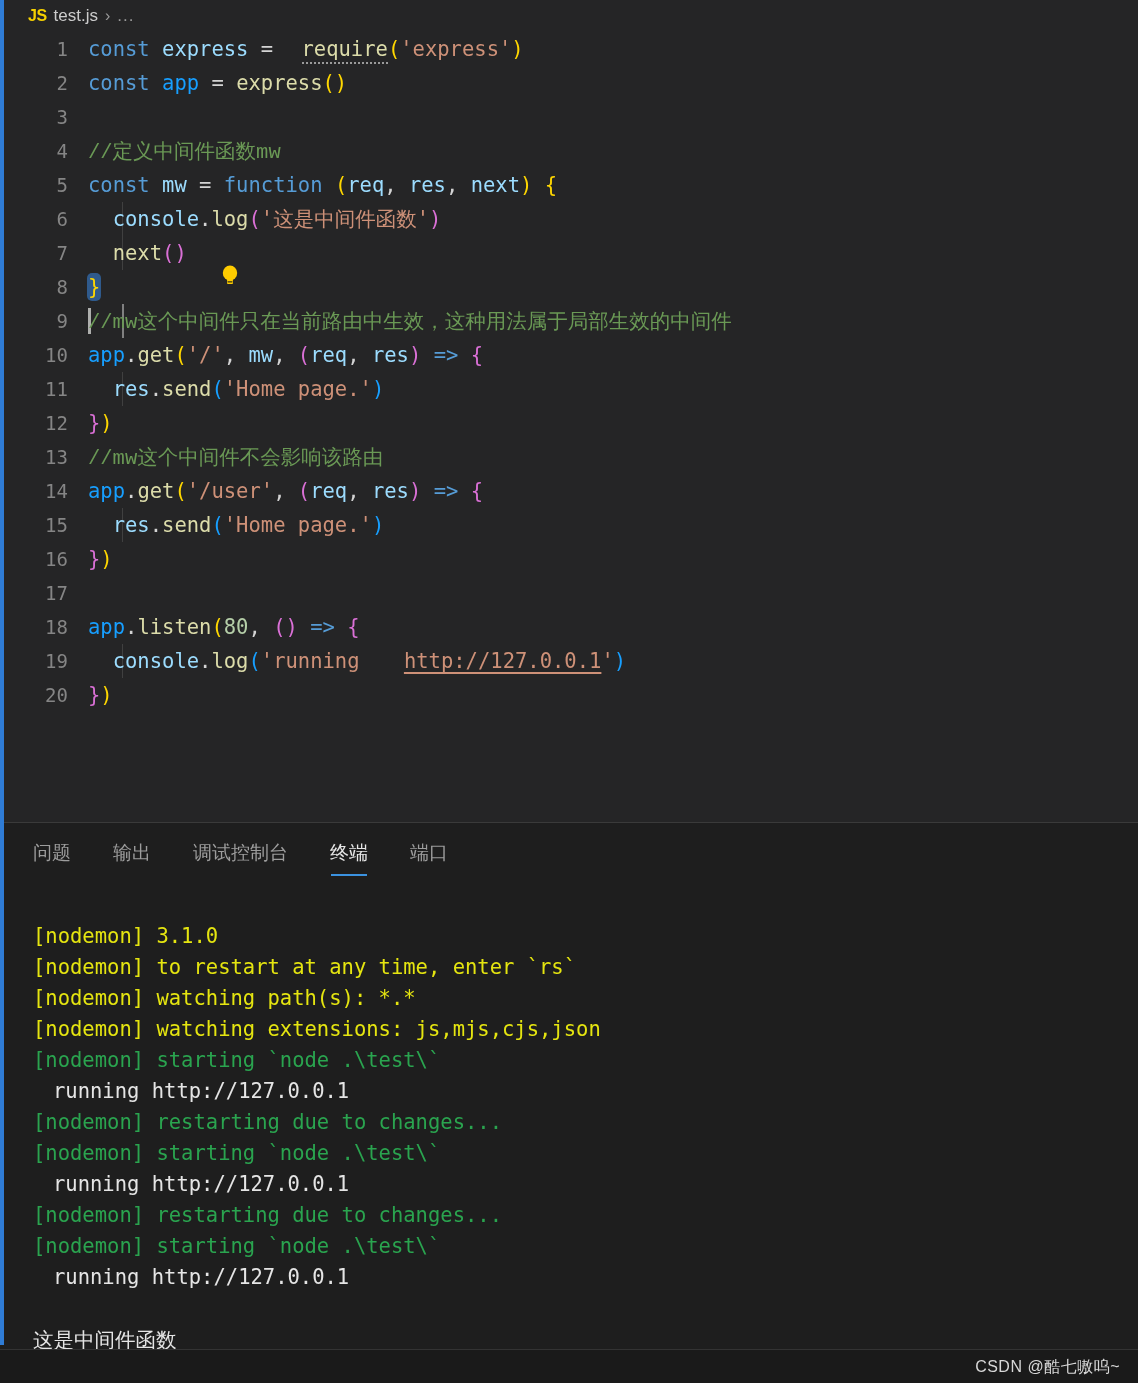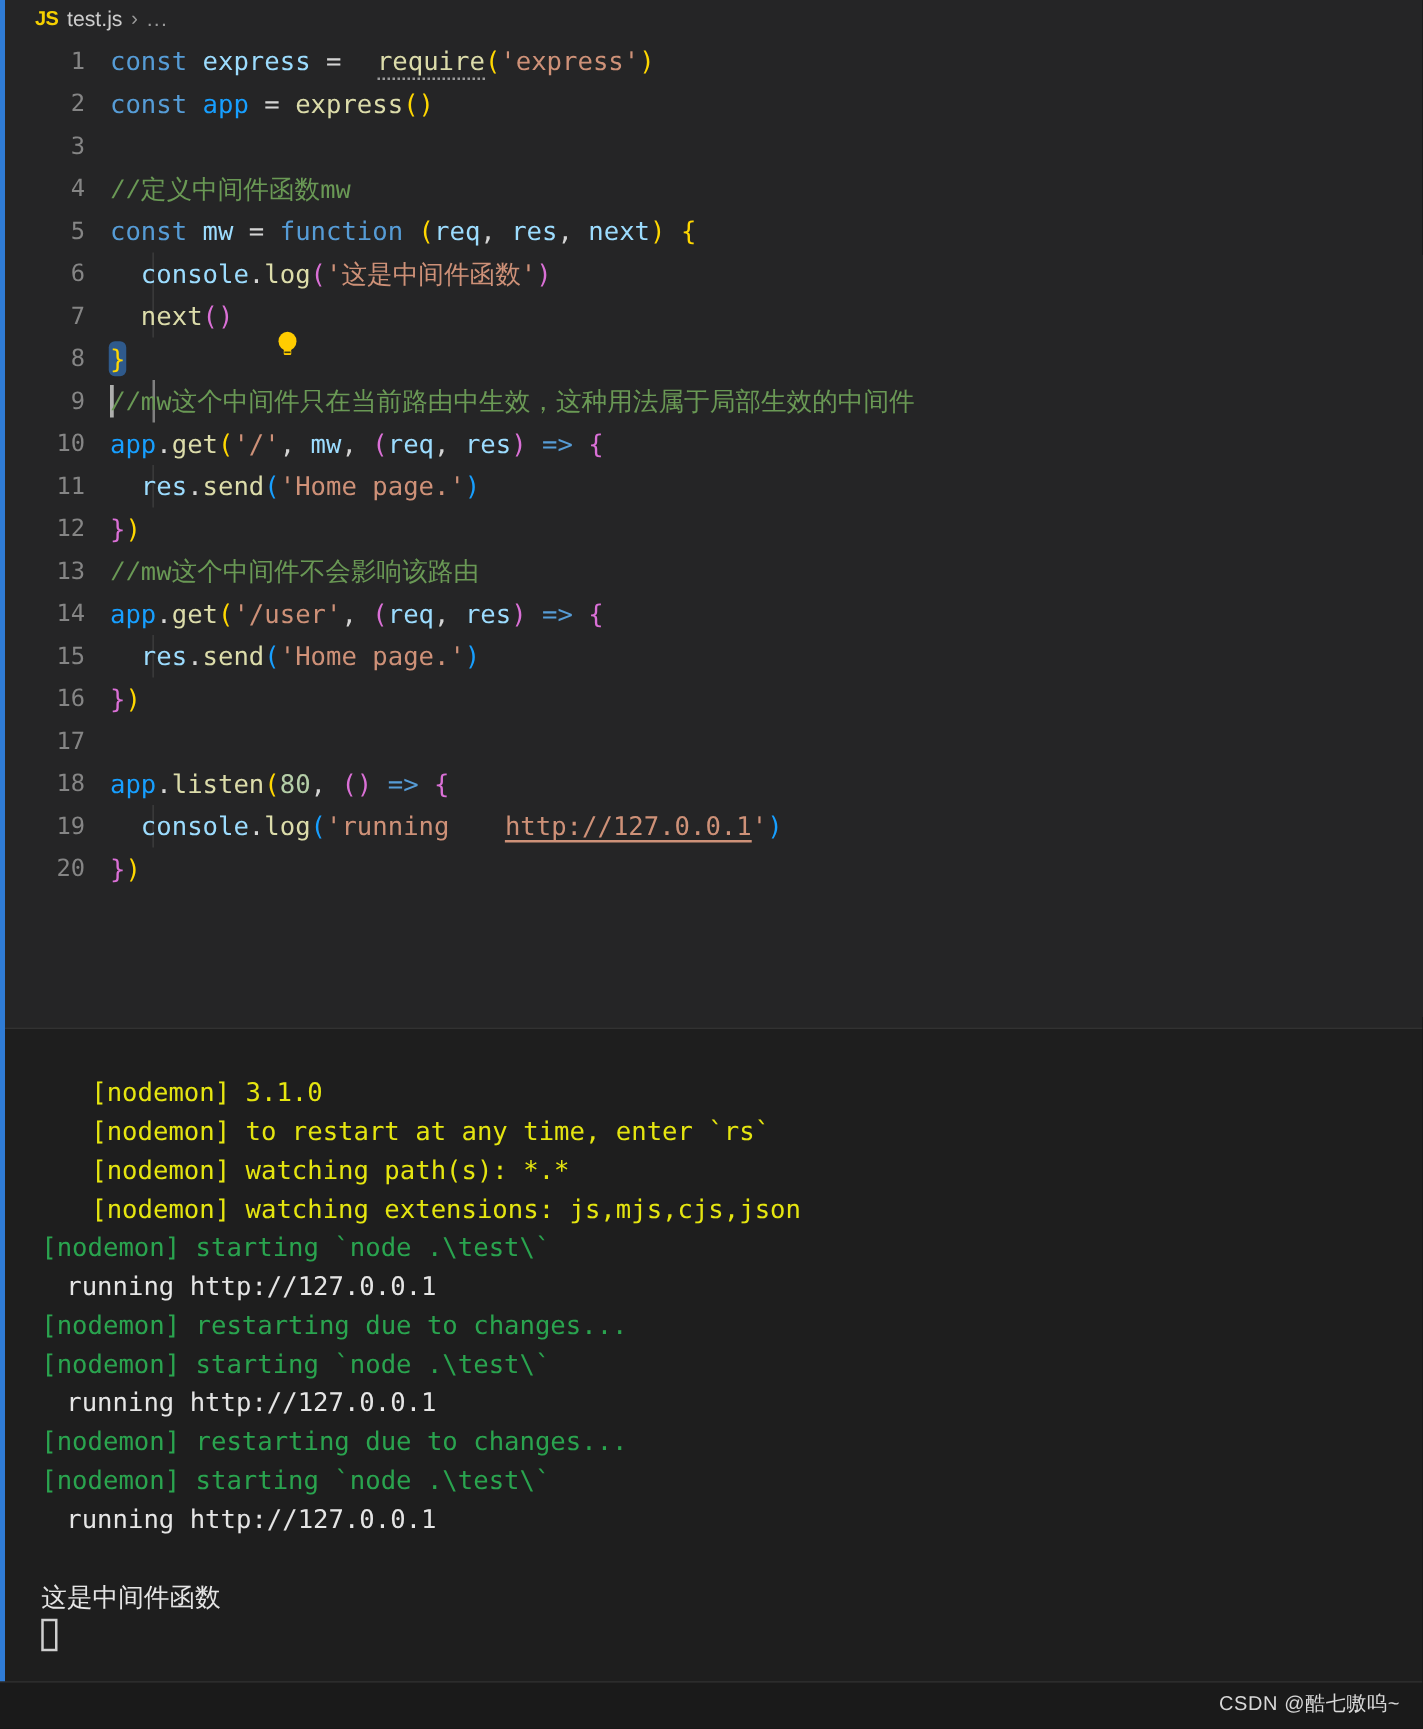--- a/index.html
+++ b/index.html
@@ -6,21 +6,21 @@
   html, body {
     margin: 0; padding: 0;
     width: 1138px; height: 1383px;
     background: #1e1e1e;
     font-family: "DejaVu Sans Mono", monospace;
     overflow: hidden;
   }
   #app {
     position: relative;
     width: 1138px; height: 1383px;
-    background: #000000;
+    background: #737373;
     display: flex;
     flex-direction: column;
   }
   
   .focus-border {
     position: absolute;
     left: 0; top: 0;
     width: 4px; height: 1345px;
     background: #2f7cd6;
     z-index: 30;
@@ -177,21 +177,21 @@
   .terminal {
     flex: 1 1 auto;
     padding: 36px 0 0 33px;
     font-family: "DejaVu Sans Mono", monospace;
     font-size: 20.5px;
     line-height: 31px;
     color: #cccccc;
     overflow: hidden;
   }
   .term-line { white-space: pre; }
-  .c-yellow { color: #e5e510; margin-left: 40px; }
+  .c-yellow { color: #e5e510; }
   .c-green  { color: #2aa44f; }
   .c-white  { color: #e5e5e5; margin-left: 20px; }
   .c-cn     { color: #e5e5e5; font-family: "DejaVu Sans", sans-serif; margin-top: 32px; }
   .term-cursor {
     display: inline-block;
     width: 13px;
     height: 26px;
     border: 2px solid #cfcfcf;
     vertical-align: -5px;
   }
@@ -342,20 +342,27 @@
     <div class="code-line">
       <span class="ln">20</span>
       <span class="code-text"><span class="t-b2">}</span><span class="t-b1">)</span></span>
     </div>
 
 
   </div>
 
   <div class="panel">
 
+    <div class="panel-tabs">
+      <div class="panel-tab">问题</div>
+      <div class="panel-tab">输出</div>
+      <div class="panel-tab">调试控制台</div>
+      <div class="panel-tab active">终端</div>
+      <div class="panel-tab">端口</div>
+    </div>
 
     <div class="terminal">
       <div class="term-line c-yellow">[nodemon] 3.1.0</div>
       <div class="term-line c-yellow">[nodemon] to restart at any time, enter `rs`</div>
       <div class="term-line c-yellow">[nodemon] watching path(s): *.*</div>
       <div class="term-line c-yellow">[nodemon] watching extensions: js,mjs,cjs,json</div>
       <div class="term-line c-green">[nodemon] starting `node .\test\`</div>
       <div class="term-line c-white">running http://127.0.0.1</div>
       <div class="term-line c-green">[nodemon] restarting due to changes...</div>
       <div class="term-line c-green">[nodemon] starting `node .\test\`</div>

